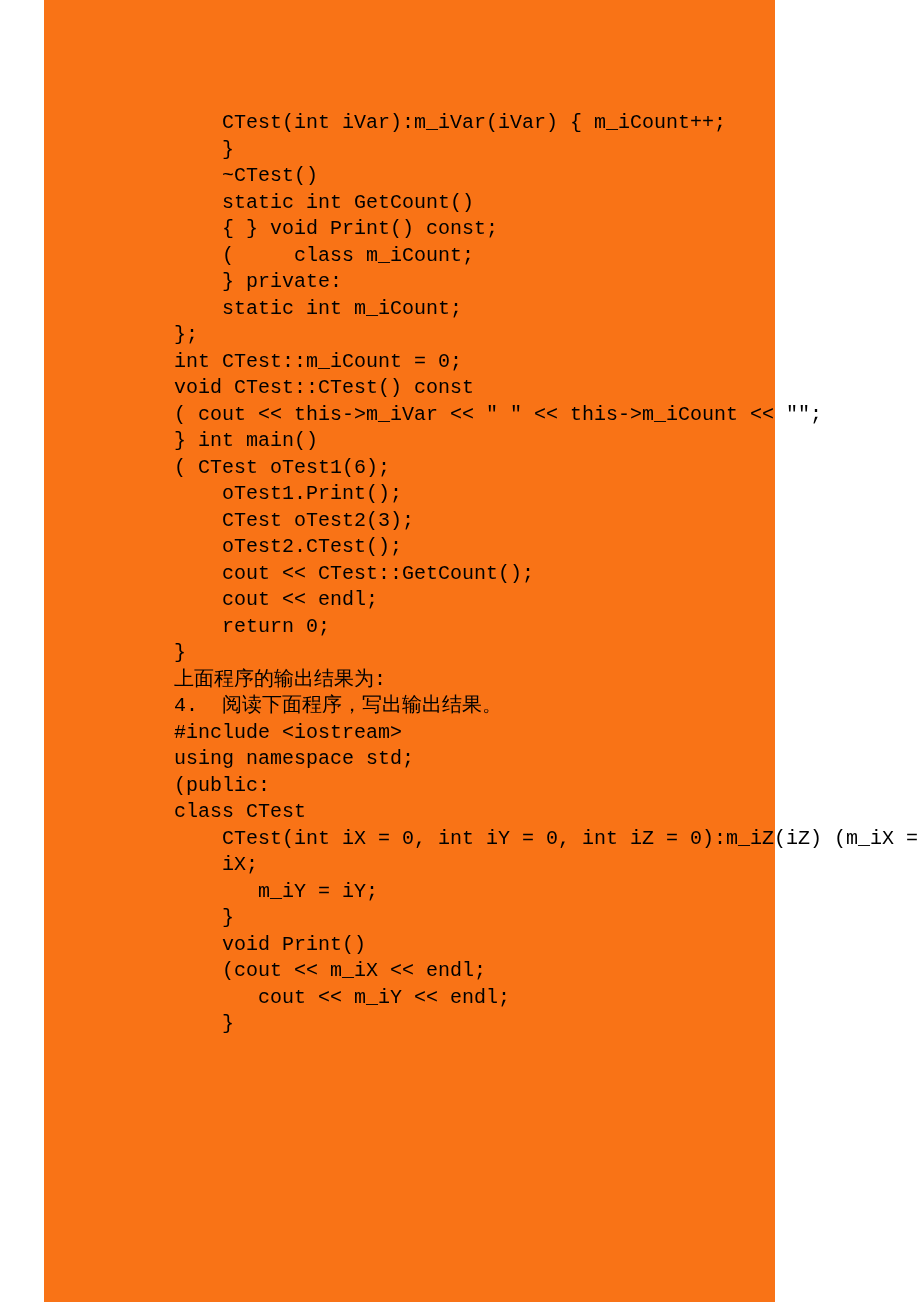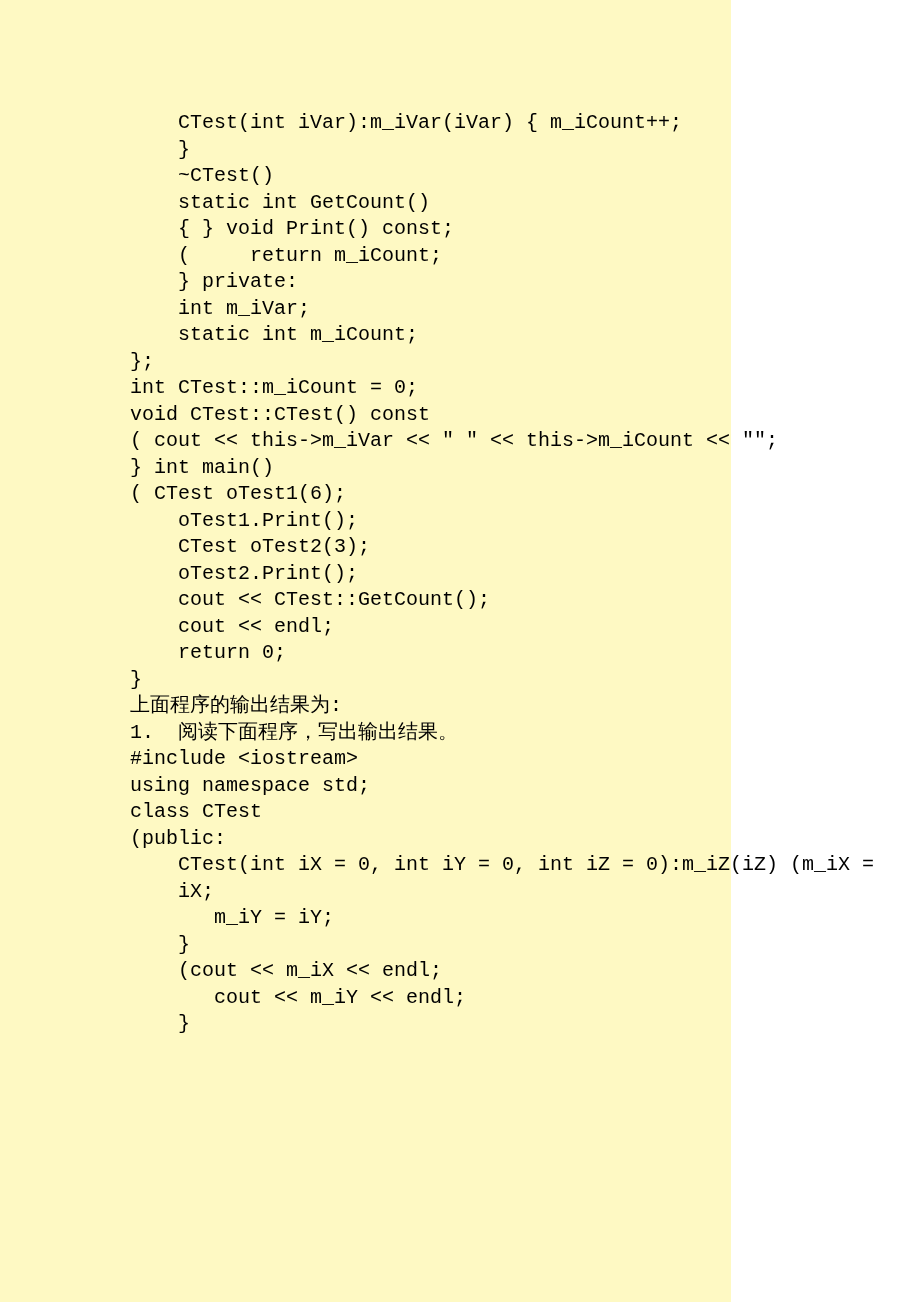--- a/index.html
+++ b/index.html
@@ -4,68 +4,69 @@
 <style>
   html, body {
     margin: 0;
     padding: 0;
     background: #ffffff;
     width: 920px;
   }
   .page {
     width: 731px;
     min-height: 1302px;
-    background: #fef9c3;
+    background: #f97316;
     box-sizing: border-box;
     padding: 110px 0 0 0;
+    margin-left: 44px;
   }
   .line {
     font-family: "SimSun", "NSimSun", "宋体", "Courier New", monospace;
     font-size: 20px;
     line-height: 26.5px;
     color: #000000;
     white-space: pre;
     padding-left: 130px;
   }
 </style>
 </head>
 <body>
 
 <div class="page">
   <div id="lines-container">
       <div class="line">    CTest(int iVar):m_iVar(iVar) { m_iCount++;</div>
       <div class="line">    }</div>
       <div class="line">    ~CTest()</div>
       <div class="line">    static int GetCount()</div>
       <div class="line">    { } void Print() const;</div>
-      <div class="line">    (     return m_iCount;</div>
+      <div class="line">    (     class m_iCount;</div>
       <div class="line">    } private:</div>
-      <div class="line">    int m_iVar;</div>
       <div class="line">    static int m_iCount;</div>
       <div class="line">};</div>
       <div class="line">int CTest::m_iCount = 0;</div>
       <div class="line">void CTest::CTest() const</div>
       <div class="line">( cout &lt;&lt; this-&gt;m_iVar &lt;&lt; " " &lt;&lt; this-&gt;m_iCount &lt;&lt; "";</div>
       <div class="line">} int main()</div>
       <div class="line">( CTest oTest1(6);</div>
       <div class="line">    oTest1.Print();</div>
       <div class="line">    CTest oTest2(3);</div>
-      <div class="line">    oTest2.Print();</div>
+      <div class="line">    oTest2.CTest();</div>
       <div class="line">    cout &lt;&lt; CTest::GetCount();</div>
       <div class="line">    cout &lt;&lt; endl;</div>
       <div class="line">    return 0;</div>
       <div class="line">}</div>
       <div class="line">上面程序的输出结果为:</div>
       <div class="line"></div>
-      <div class="line">1.  阅读下面程序，写出输出结果。</div>
+      <div class="line">4.  阅读下面程序，写出输出结果。</div>
       <div class="line">#include &lt;iostream&gt;</div>
       <div class="line">using namespace std;</div>
+      <div class="line">(public:</div>
       <div class="line">class CTest</div>
-      <div class="line">(public:</div>
       <div class="line">    CTest(int iX = 0, int iY = 0, int iZ = 0):m_iZ(iZ) (m_iX =</div>
       <div class="line">    iX;</div>
       <div class="line">       m_iY = iY;</div>
       <div class="line">    }</div>
+      <div class="line">    void Print()</div>
       <div class="line">    (cout &lt;&lt; m_iX &lt;&lt; endl;</div>
       <div class="line">       cout &lt;&lt; m_iY &lt;&lt; endl;</div>
       <div class="line">    }</div>
     </div>
 </div>
 
 </body></html>

